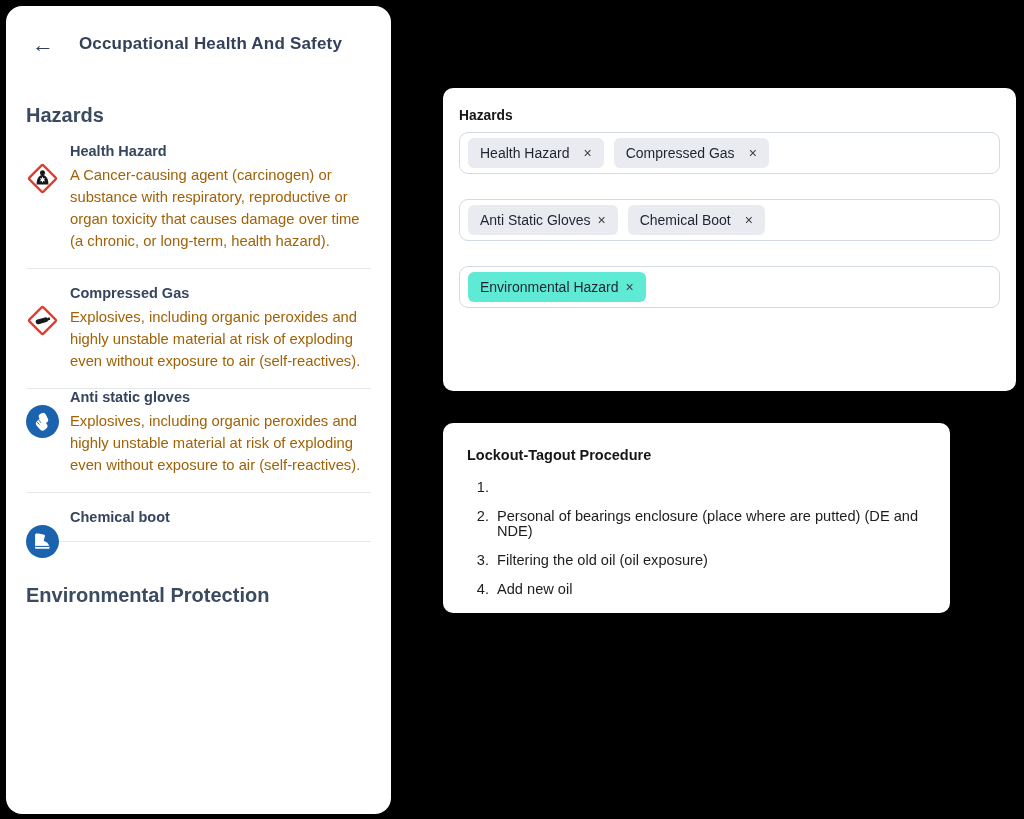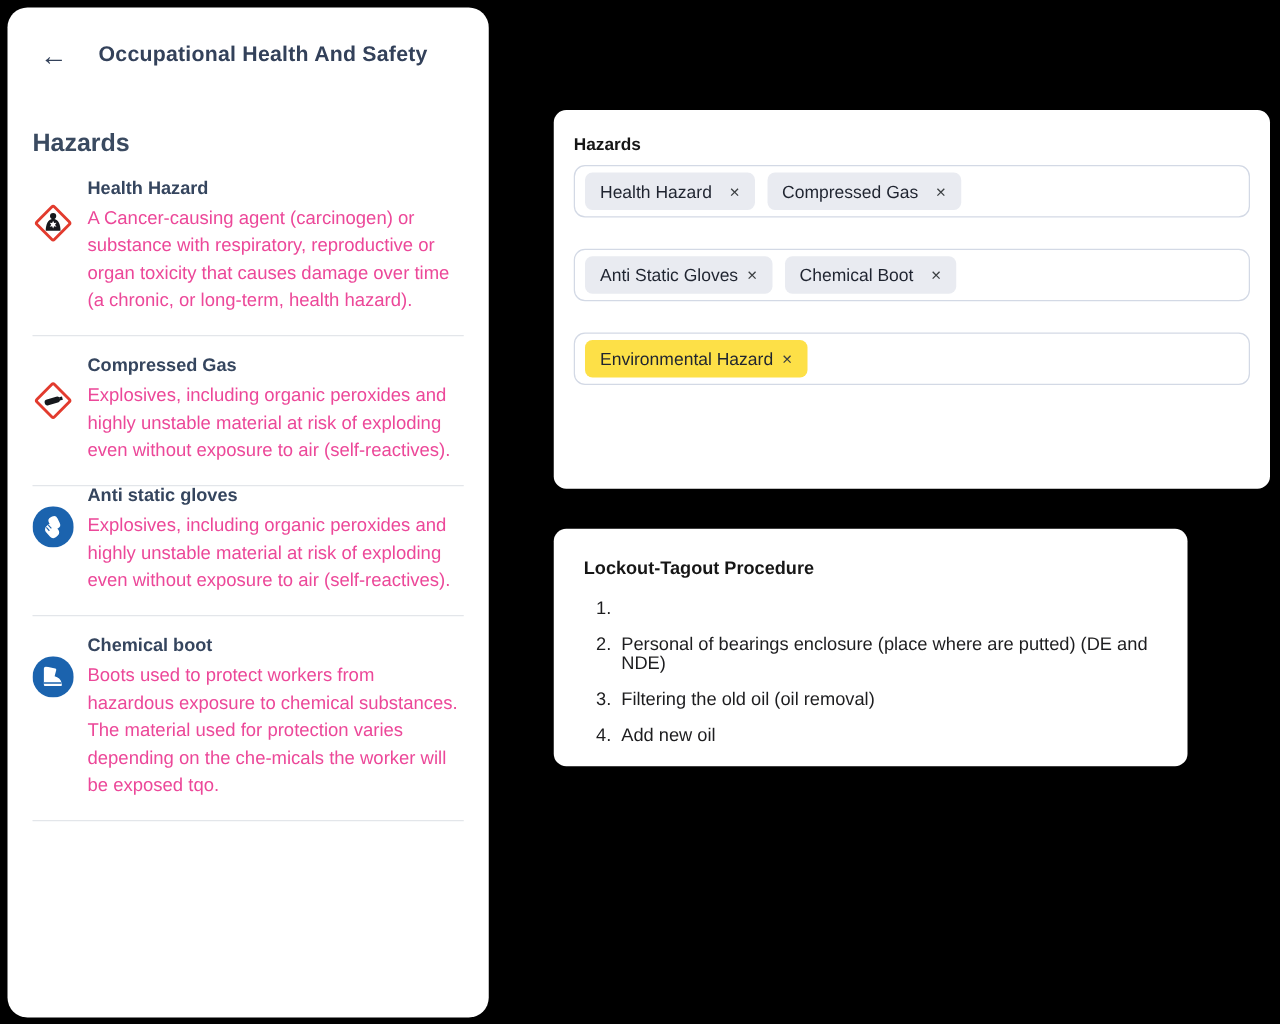--- a/index.html
+++ b/index.html
@@ -22,38 +22,38 @@
   }
   .lp-body{ padding:0 20px; }
   .section-heading{
     font-size:20px; font-weight:bold; color:#3a4a60; margin:42px 0 16px;
   }
   .section-heading.first{ margin-top:40px; }
   .hz-item{ position:relative; padding-left:44px; margin-bottom:14px; }
   .hz-item .item-icon{ position:absolute; left:0; top:19px; width:33px; height:33px; }
   .hz-item .item-icon.circle{ top:16px; }
   .item-title{ font-size:14.5px; font-weight:bold; color:#35455e; margin-bottom:5px; }
-  .item-desc{ font-size:14.8px; color:#ec4899; line-height:22px; }
+  .item-desc{ font-size:14.8px; color:#a16207; line-height:22px; }
   .divider{ border-bottom:1px solid #e3e6ea; margin:16px 0 0; }
 
   
   .card{ position:absolute; background:#fff; border-radius:10px; box-shadow:0 2px 8px rgba(0,0,0,.5); }
   .form-card{ left:443px; top:88px; width:573px; height:303px; padding:20px 16px; }
   .field{ margin-bottom:25px; }
   .field:last-child{ margin-bottom:0; }
   .field-label{ font-size:13.8px; font-weight:bold; color:#161616; margin-bottom:9px; }
   .chips-input{
     min-height:41px; border:1px solid #d3d9e5; border-radius:9px;
     display:flex; align-items:center; gap:10px; padding:5px 8px; background:#fff;
   }
   .chip{
     background:#e9ebf1; border-radius:6px; padding:7px 12px;
     display:flex; align-items:center; font-size:14px; color:#1f2430; white-space:nowrap;
   }
-  .chip.tinted{ background:#fde047; }
+  .chip.tinted{ background:#5eead4; }
   .chip .chip-x{
     margin-left:14px; font-size:14px; color:#3c4043; cursor:pointer; line-height:1;
     background:none; border:none; font-family:"Liberation Sans", sans-serif;
   }
   .chip.tight .chip-x{ margin-left:7px; }
 
   
   .proc-card{ left:443px; top:423px; width:507px; height:190px; padding:24px 24px; }
   .proc-title{ font-size:14.5px; font-weight:bold; color:#161616; margin-bottom:17px; }
   .proc-step{ display:flex; font-size:14.6px; color:#1d1d1f; margin-bottom:14px; line-height:15px; }
@@ -122,24 +122,24 @@
 
     <div class="hz-item" style="margin-top:16px;">
       <span class="item-icon circle">
         <svg viewBox="0 0 33 33" width="33" height="33">
           <circle cx="16.5" cy="16.5" r="16.5" fill="#1b63ae"></circle>
           <path d="M12.6 8.6 l5.6 1.2 c.8 .2 .9 .8 .7 1.5 l-1.2 4.6 c2.9 .8 4.9 2.4 5.4 4.9 l.4 1.9 c.1 .7 -.3 1.1 -1 1.1 H10.2 c-.7 0 -1.1 -.4 -1.1 -1.1 V10 c0-.9 .6-1.6 1.5-1.6 z" fill="#fff"></path>
           <path d="M9.2 21.4 h13.9" stroke="#1b63ae" stroke-width="1.1"></path>
         </svg>
       </span>
       <div class="item-title">Chemical boot</div>
-      <div class="item-desc">Boots used to protect workers from hazardous exposure to chemical substances. The material used for protection varies depending on the che-micals the worker will be exposed tqo.</div>
-    </div>
-    <div class="divider"></div>
-
+    </div>
+    <div class="divider"></div>
+
+    <div class="section-heading">Environmental Protection</div>
 
   </div>
 </div>
 
 <div class="card form-card">
 
   <div class="field">
     <div class="field-label">Hazards</div>
     <div class="chips-input">
       <span class="chip">
@@ -182,19 +182,19 @@
 
   <div class="proc-step">
     <span class="num">1.</span>
   </div>
   <div class="proc-step">
     <span class="num">2.</span>
     <span>Personal of bearings enclosure (place where are putted) (DE and NDE)</span>
   </div>
   <div class="proc-step">
     <span class="num">3.</span>
-    <span>Filtering the old oil (oil removal)</span>
+    <span>Filtering the old oil (oil exposure)</span>
   </div>
   <div class="proc-step">
     <span class="num">4.</span>
     <span>Add new oil</span>
   </div>
 </div>
 
 </body></html>

